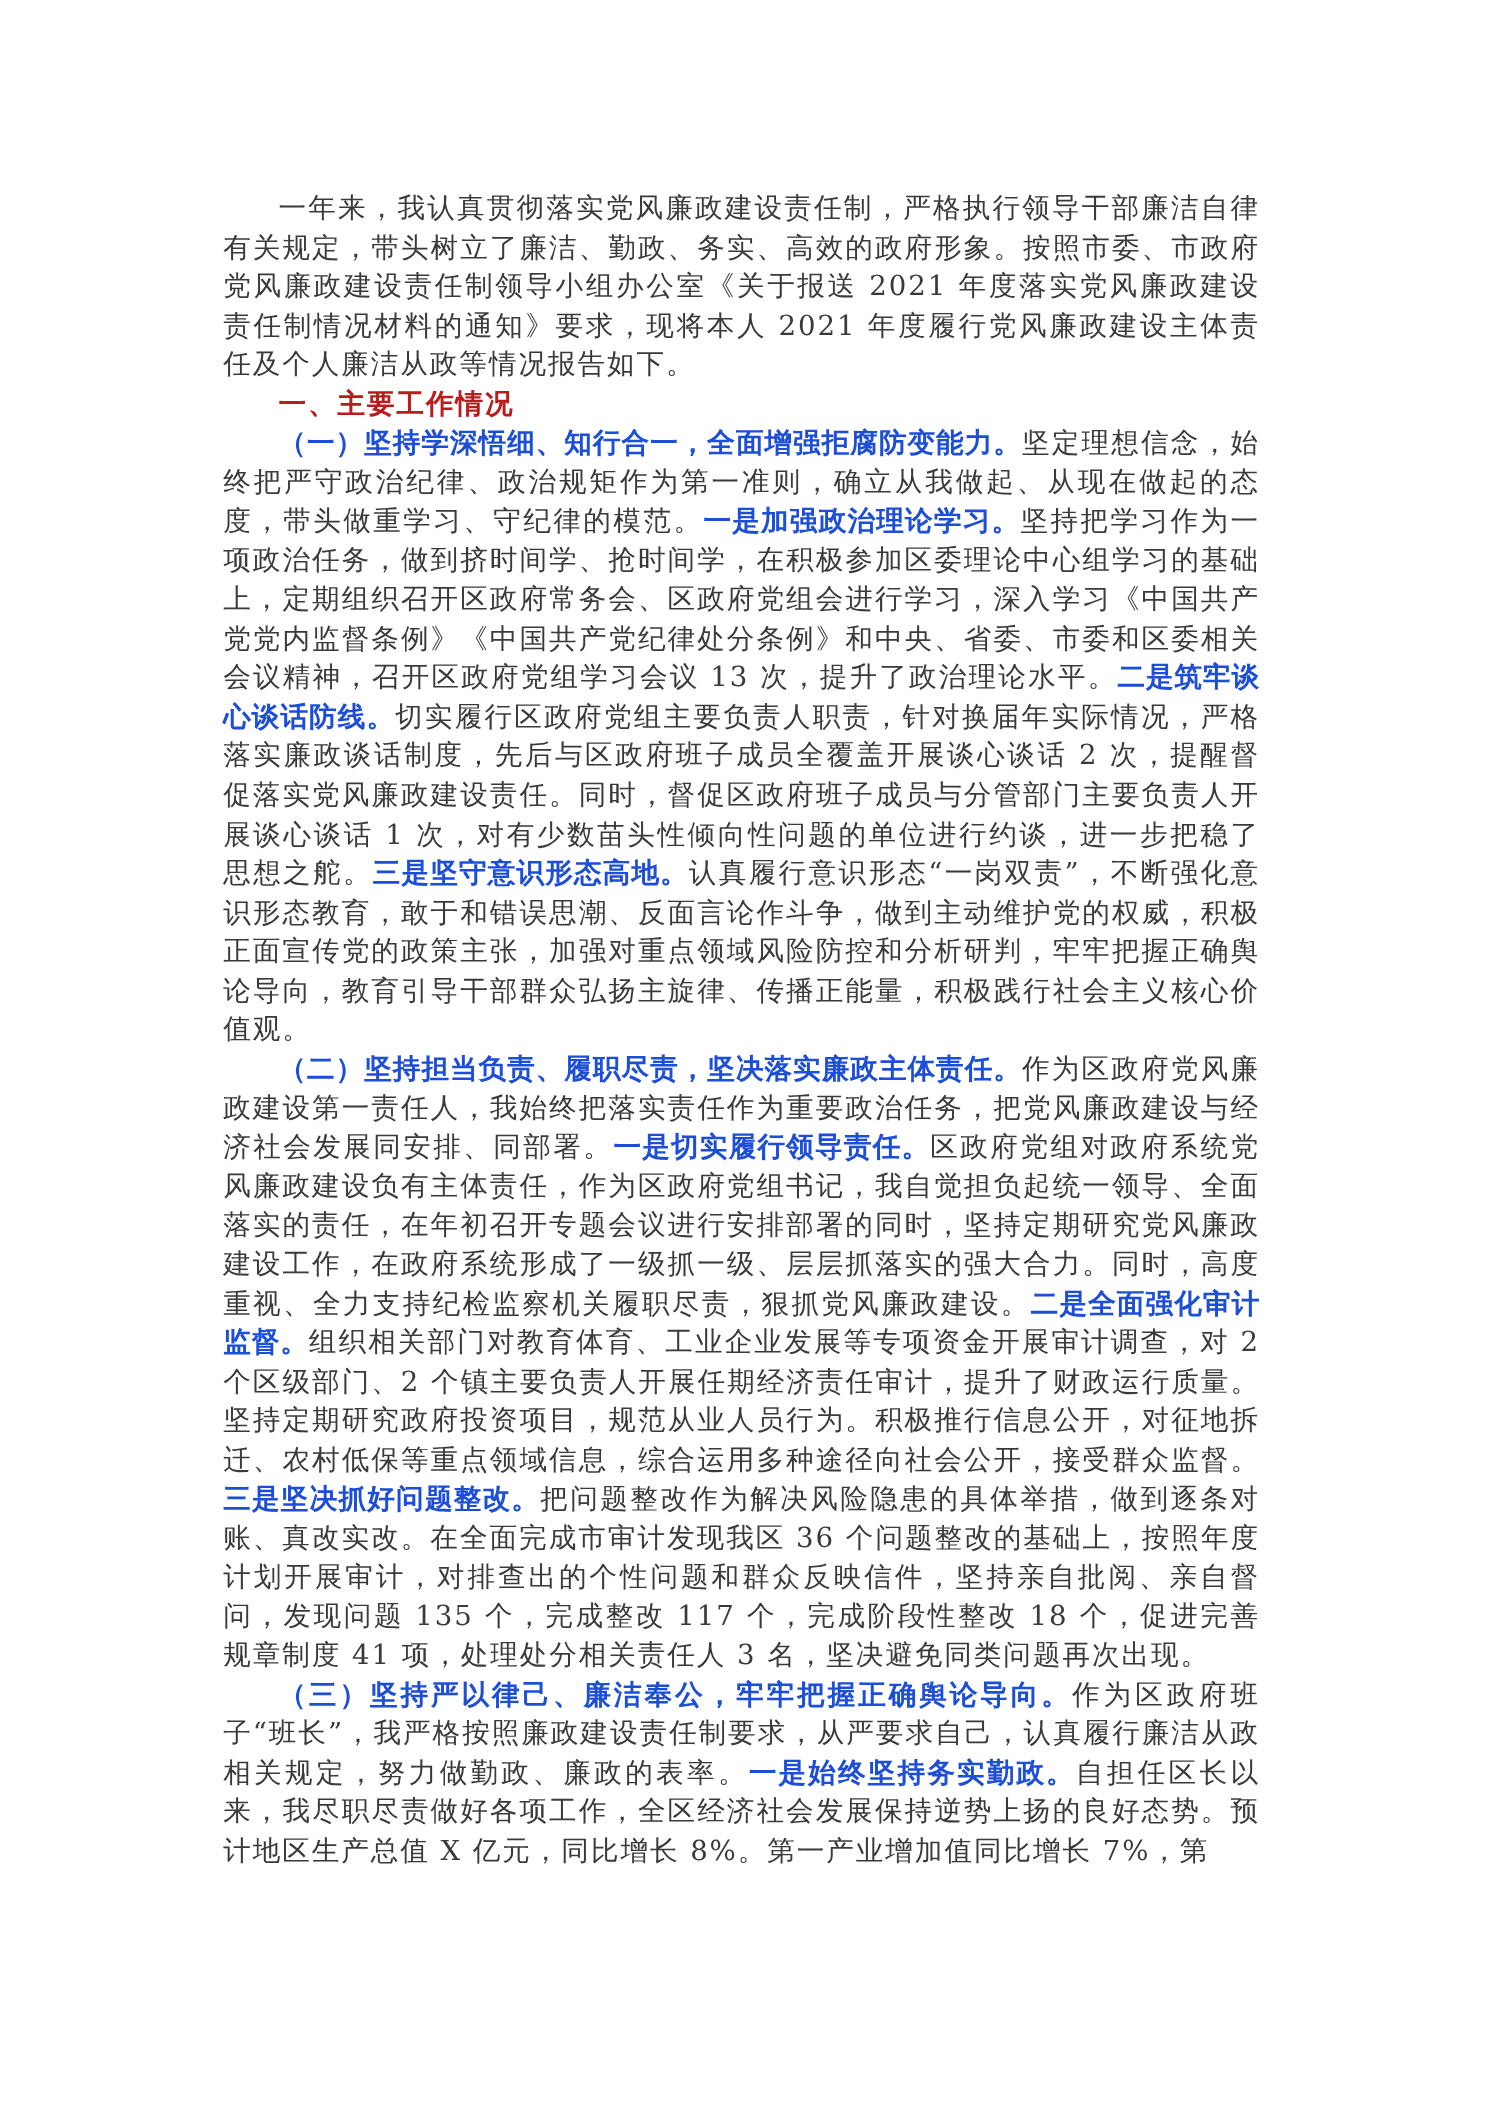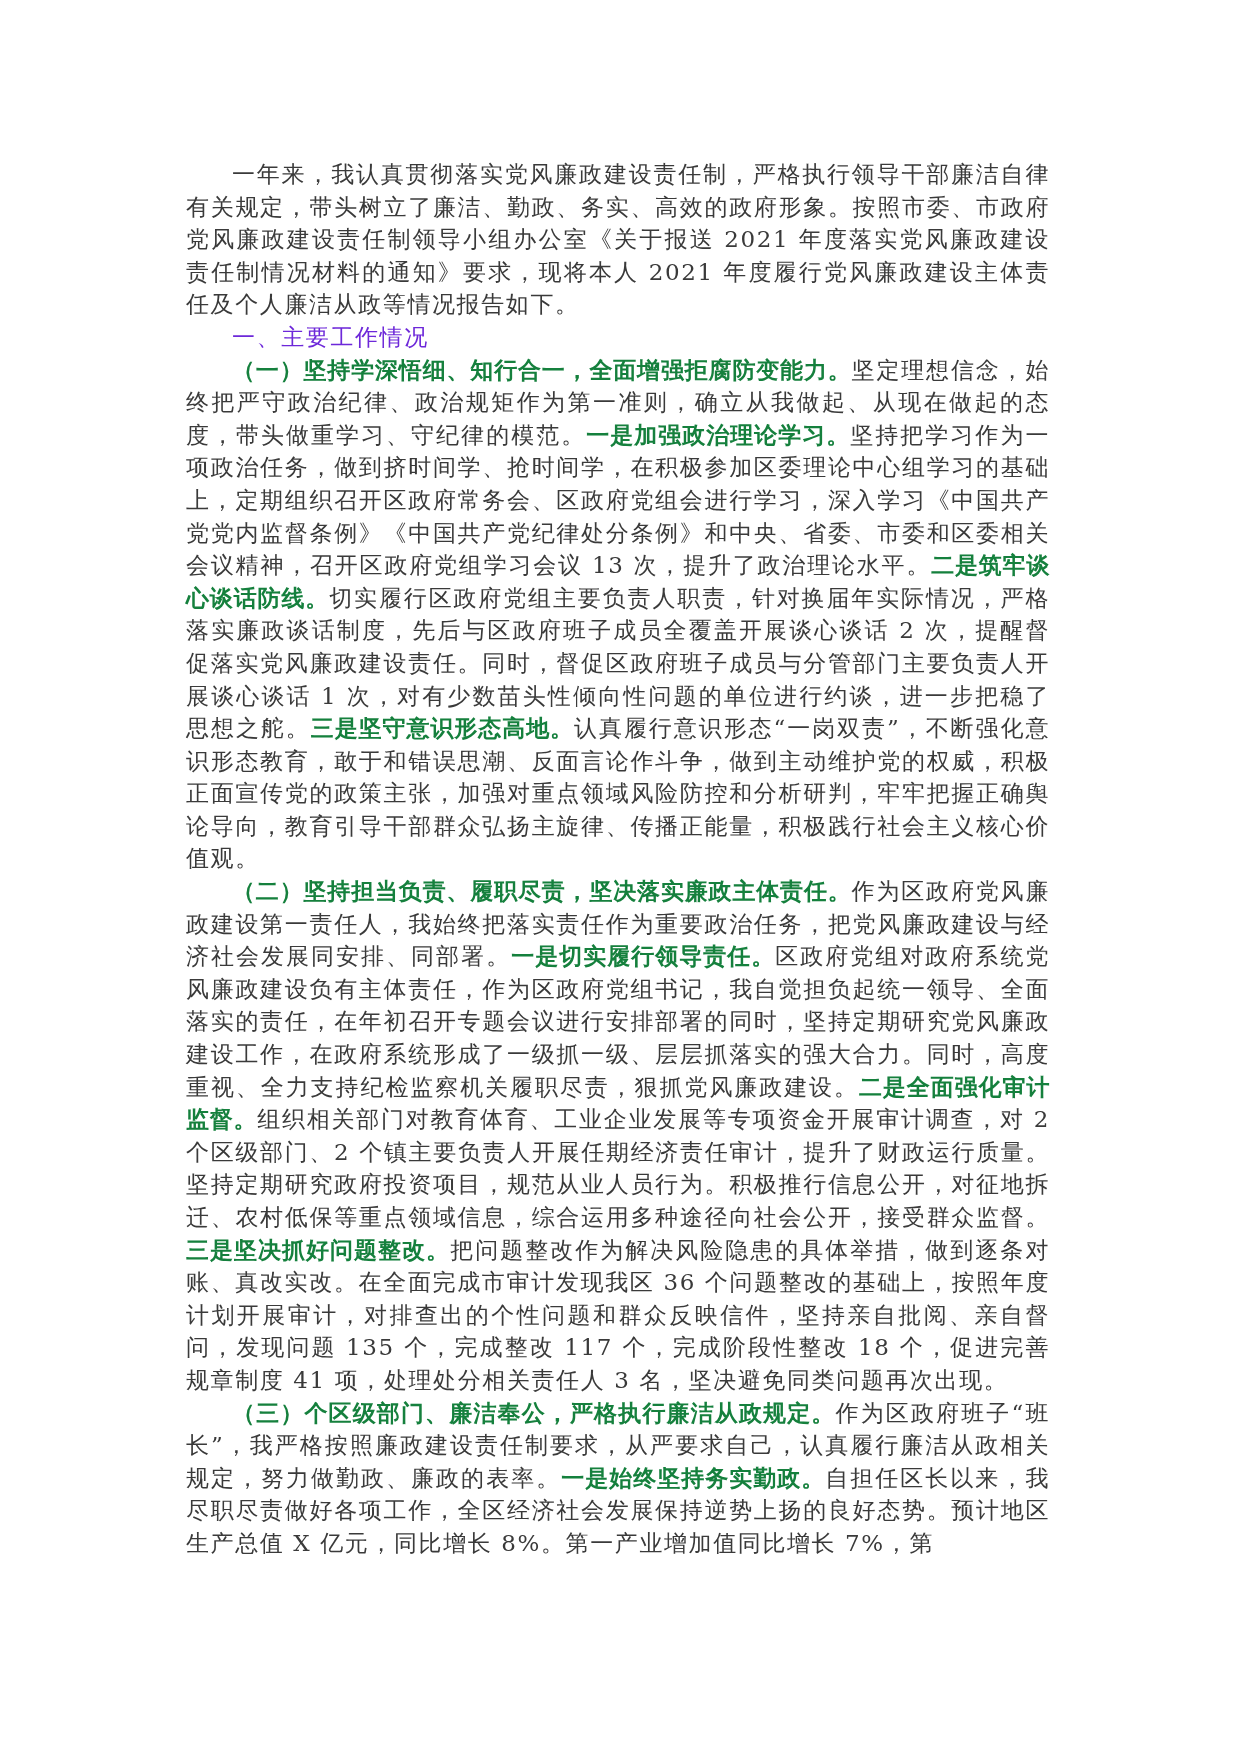--- a/index.html
+++ b/index.html
@@ -10,31 +10,31 @@
     top: 158px;
     width: 864px;
     font-family: "DejaVu Serif", "Liberation Serif", serif;
     font-size: 23px;
     line-height: 32.6px;
     color: #3a3a3a;
     letter-spacing: 1.6px;
   }
   .page p { margin: 0; text-align: justify; text-align-last: left; }
   .indent { text-indent: 2em; }
-  .heading1 { font-family: "DejaVu Sans", "Liberation Sans", sans-serif; font-weight: normal; color: #6d28d9; }
-  .b { font-family: "DejaVu Sans", "Liberation Sans", sans-serif; font-weight: bold; color: #15803d; letter-spacing: 0.6px; }
+  .heading1 { font-family: "DejaVu Sans", "Liberation Sans", sans-serif; font-weight: bold; color: #b91c1c; }
+  .b { font-family: "DejaVu Sans", "Liberation Sans", sans-serif; font-weight: bold; color: #1d4ed8; letter-spacing: 0.6px; }
 </style>
 </head>
 <body>
 
 <div class="page">
 
   <p class="indent">一年来，我认真贯彻落实党风廉政建设责任制，严格执行领导干部廉洁自律有关规定，带头树立了廉洁、勤政、务实、高效的政府形象。按照市委、市政府党风廉政建设责任制领导小组办公室《关于报送 2021 年度落实党风廉政建设责任制情况材料的通知》要求，现将本人 2021 年度履行党风廉政建设主体责任及个人廉洁从政等情况报告如下。</p>
 
   <p class="indent heading1">一、主要工作情况</p>
 
   <p class="indent"><span class="b">（一）坚持学深悟细、知行合一，全面增强拒腐防变能力。</span><span>坚定理想信念，始终把严守政治纪律、政治规矩作为第一准则，确立从我做起、从现在做起的态度，带头做重学习、守纪律的模范。</span><span class="b">一是加强政治理论学习。</span><span>坚持把学习作为一项政治任务，做到挤时间学、抢时间学，在积极参加区委理论中心组学习的基础上，定期组织召开区政府常务会、区政府党组会进行学习，深入学习《中国共产党党内监督条例》《中国共产党纪律处分条例》和中央、省委、市委和区委相关会议精神，召开区政府党组学习会议 13 次，提升了政治理论水平。</span><span class="b">二是筑牢谈心谈话防线。</span><span>切实履行区政府党组主要负责人职责，针对换届年实际情况，严格落实廉政谈话制度，先后与区政府班子成员全覆盖开展谈心谈话 2 次，提醒督促落实党风廉政建设责任。同时，督促区政府班子成员与分管部门主要负责人开展谈心谈话 1 次，对有少数苗头性倾向性问题的单位进行约谈，进一步把稳了思想之舵。</span><span class="b">三是坚守意识形态高地。</span><span>认真履行意识形态“一岗双责”，不断强化意识形态教育，敢于和错误思潮、反面言论作斗争，做到主动维护党的权威，积极正面宣传党的政策主张，加强对重点领域风险防控和分析研判，牢牢把握正确舆论导向，教育引导干部群众弘扬主旋律、传播正能量，积极践行社会主义核心价值观。</span></p>
 
   <p class="indent"><span class="b">（二）坚持担当负责、履职尽责，坚决落实廉政主体责任。</span><span>作为区政府党风廉政建设第一责任人，我始终把落实责任作为重要政治任务，把党风廉政建设与经济社会发展同安排、同部署。</span><span class="b">一是切实履行领导责任。</span><span>区政府党组对政府系统党风廉政建设负有主体责任，作为区政府党组书记，我自觉担负起统一领导、全面落实的责任，在年初召开专题会议进行安排部署的同时，坚持定期研究党风廉政建设工作，在政府系统形成了一级抓一级、层层抓落实的强大合力。同时，高度重视、全力支持纪检监察机关履职尽责，狠抓党风廉政建设。</span><span class="b">二是全面强化审计监督。</span><span>组织相关部门对教育体育、工业企业发展等专项资金开展审计调查，对 2 个区级部门、2 个镇主要负责人开展任期经济责任审计，提升了财政运行质量。坚持定期研究政府投资项目，规范从业人员行为。积极推行信息公开，对征地拆迁、农村低保等重点领域信息，综合运用多种途径向社会公开，接受群众监督。</span><span class="b">三是坚决抓好问题整改。</span><span>把问题整改作为解决风险隐患的具体举措，做到逐条对账、真改实改。在全面完成市审计发现我区 36 个问题整改的基础上，按照年度计划开展审计，对排查出的个性问题和群众反映信件，坚持亲自批阅、亲自督问，发现问题 135 个，完成整改 117 个，完成阶段性整改 18 个，促进完善规章制度 41 项，处理处分相关责任人 3 名，坚决避免同类问题再次出现。</span></p>
 
-  <p class="indent"><span class="b">（三）个区级部门、廉洁奉公，严格执行廉洁从政规定。</span><span>作为区政府班子“班长”，我严格按照廉政建设责任制要求，从严要求自己，认真履行廉洁从政相关规定，努力做勤政、廉政的表率。</span><span class="b">一是始终坚持务实勤政。</span><span>自担任区长以来，我尽职尽责做好各项工作，全区经济社会发展保持逆势上扬的良好态势。预计地区生产总值 X 亿元，同比增长 8%。第一产业增加值同比增长 7%，第</span></p>
+  <p class="indent"><span class="b">（三）坚持严以律己、廉洁奉公，牢牢把握正确舆论导向。</span><span>作为区政府班子“班长”，我严格按照廉政建设责任制要求，从严要求自己，认真履行廉洁从政相关规定，努力做勤政、廉政的表率。</span><span class="b">一是始终坚持务实勤政。</span><span>自担任区长以来，我尽职尽责做好各项工作，全区经济社会发展保持逆势上扬的良好态势。预计地区生产总值 X 亿元，同比增长 8%。第一产业增加值同比增长 7%，第</span></p>
 
 </div>
 
 </body></html>

